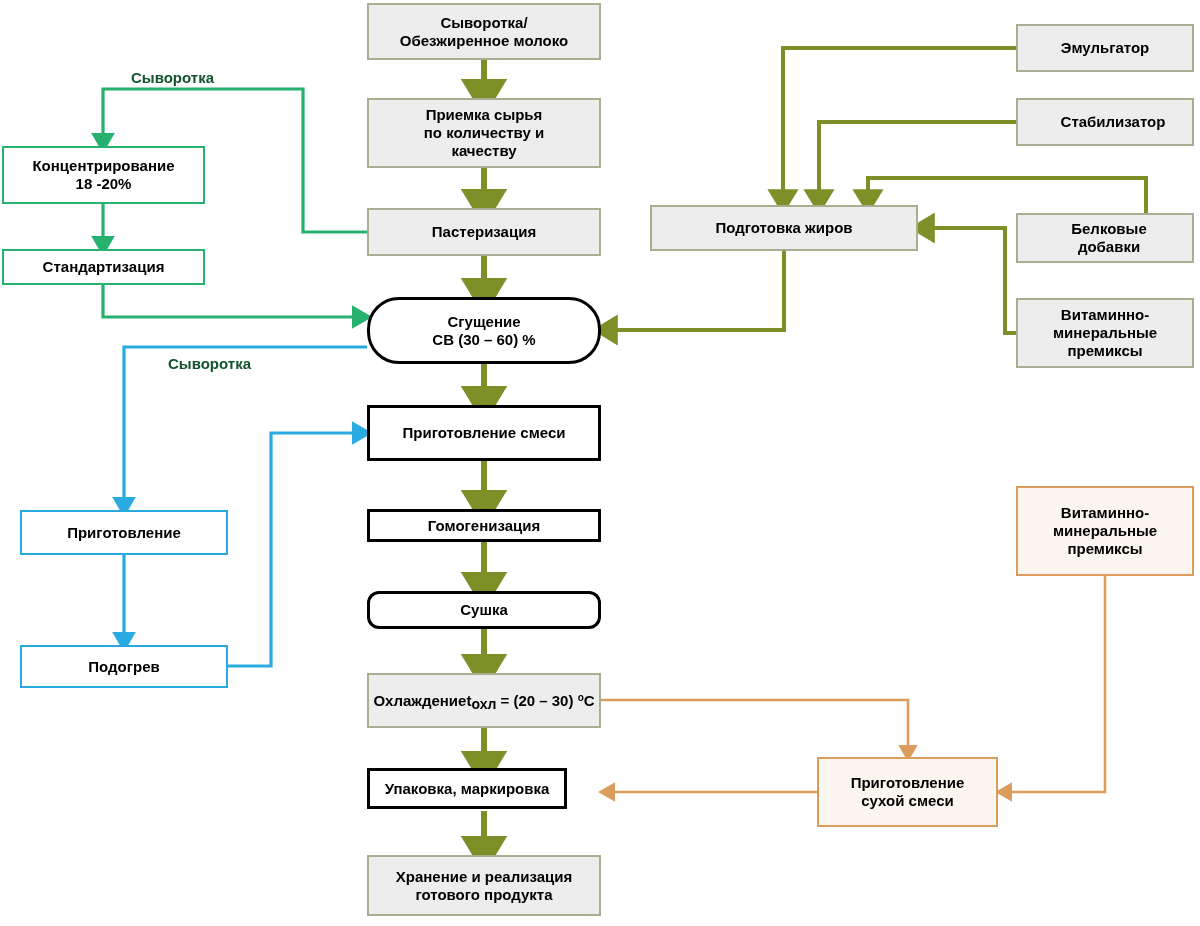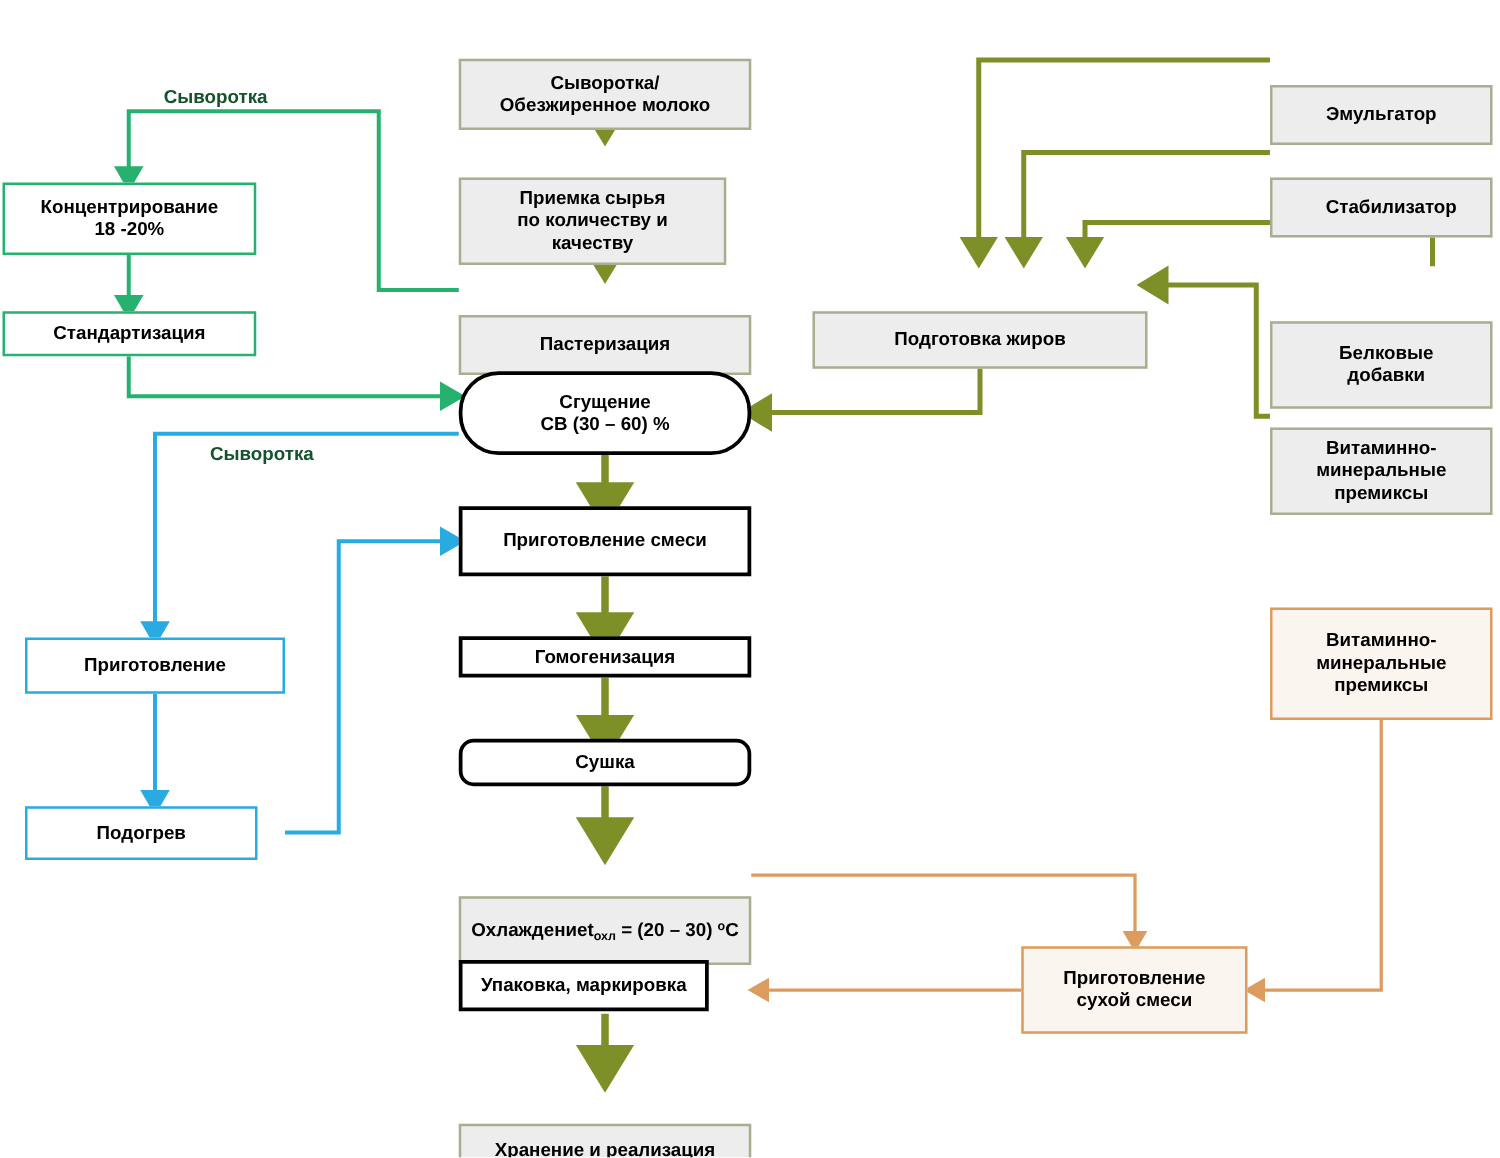--- a/index.html
+++ b/index.html
@@ -20,21 +20,20 @@
     color:#000000;
     line-height:1.18;
     white-space:pre-line;
     padding:2px 4px;
   }
   
   .st-gray{
     background:#ededed;
     border:2px solid #a9ae90;
     font-size:15px;
-    margin-top:44px;
   }
   .st-black{
     background:#ffffff;
     border:3px solid #000000;
     font-size:15px;
   }
   .st-green{
     background:#ffffff;
     border:2px solid #27b16f;
     font-size:15px;
@@ -49,21 +48,21 @@
     border:2px solid #dc9c5e;
     font-size:15px;
   }
   .edge-label{
     position:absolute;
     font-weight:bold;
     font-size:15px;
     color:#14532d;
     white-space:nowrap;
   }
-  .sub{font-size:10px;vertical-align:baseline;position:relative;top:3px;}
+  .sub{font-size:14px;vertical-align:baseline;position:relative;top:3px;}
   .sup{font-size:10px;vertical-align:baseline;position:relative;top:-5px;}
   .nowrap{white-space:nowrap;}
 </style>
 </head>
 <body>
 
 <div id="root">
 
   <svg id="edges" viewBox="0 0 1200 926">
     <defs>
@@ -115,21 +114,21 @@
 
     <g stroke="#dc9c5e" stroke-width="2.6" fill="none">
       <path d="M601,700 L908,700 L908,751" marker-end="url(#ar-orange)"></path>
       <path d="M1105,576 L1105,792 L1006,792" marker-end="url(#ar-orange)"></path>
       <path d="M817,792 L609,792" marker-end="url(#ar-orange)"></path>
     </g>
   </svg>
 
   <div class="node st-gray" style="left:367px;top:3px;width:234px;height:57px;">Сыворотка/
 Обезжиренное молоко</div>
-  <div class="node st-gray" style="left:367px;top:98px;width:214px;height:70px;">Приемка сырья
+  <div class="node st-gray" style="left:367px;top:98px;width:234px;height:70px;">Приемка сырья
 по количеству и
 качеству</div>
   <div class="node st-gray" style="left:367px;top:208px;width:234px;height:48px;">Пастеризация</div>
 
   <div class="node st-black" style="left:367px;top:297px;width:234px;height:67px;flex-direction:column;border-radius:32px;">
     <span>Сгущение</span>
     <span>СВ (30 – 60) %</span>
   </div>
 
   <div class="node st-black" style="left:367px;top:405px;width:234px;height:56px;">Приготовление смеси</div>
@@ -143,27 +142,27 @@
 
   <div class="node st-black" style="left:367px;top:768px;width:200px;height:41px;">Упаковка, маркировка</div>
   <div class="node st-gray" style="left:367px;top:855px;width:234px;height:61px;">Хранение и реализация
 готового продукта</div>
 
   <div class="node st-green" style="left:2px;top:146px;width:203px;height:58px;">Концентрирование
 18 -20%</div>
   <div class="node st-green" style="left:2px;top:249px;width:203px;height:36px;">Стандартизация</div>
 
   <div class="node st-cyan" style="left:20px;top:510px;width:208px;height:45px;">Приготовление</div>
-  <div class="node st-cyan" style="left:20px;top:645px;width:186px;height:43px;">Подогрев</div>
+  <div class="node st-cyan" style="left:20px;top:645px;width:208px;height:43px;">Подогрев</div>
 
   <div class="node st-gray" style="left:650px;top:205px;width:268px;height:46px;">Подготовка жиров</div>
 
   <div class="node st-gray" style="left:1016px;top:24px;width:178px;height:48px;">Эмульгатор</div>
   <div class="node st-gray" style="left:1016px;top:98px;width:178px;height:48px;padding-left:20px;">Стабилизатор</div>
-  <div class="node st-gray" style="left:1016px;top:213px;width:178px;height:70px;padding-left:12px;">Белковые
+  <div class="node st-gray" style="left:1016px;top:213px;width:178px;height:50px;padding-left:12px;">Белковые
 добавки</div>
   <div class="node st-gray" style="left:1016px;top:298px;width:178px;height:70px;">Витаминно-
 минеральные
 премиксы</div>
 
   <div class="node st-orange" style="left:1016px;top:486px;width:178px;height:90px;">Витаминно-
 минеральные
 премиксы</div>
   <div class="node st-orange" style="left:817px;top:757px;width:181px;height:70px;">Приготовление
 сухой смеси</div>

